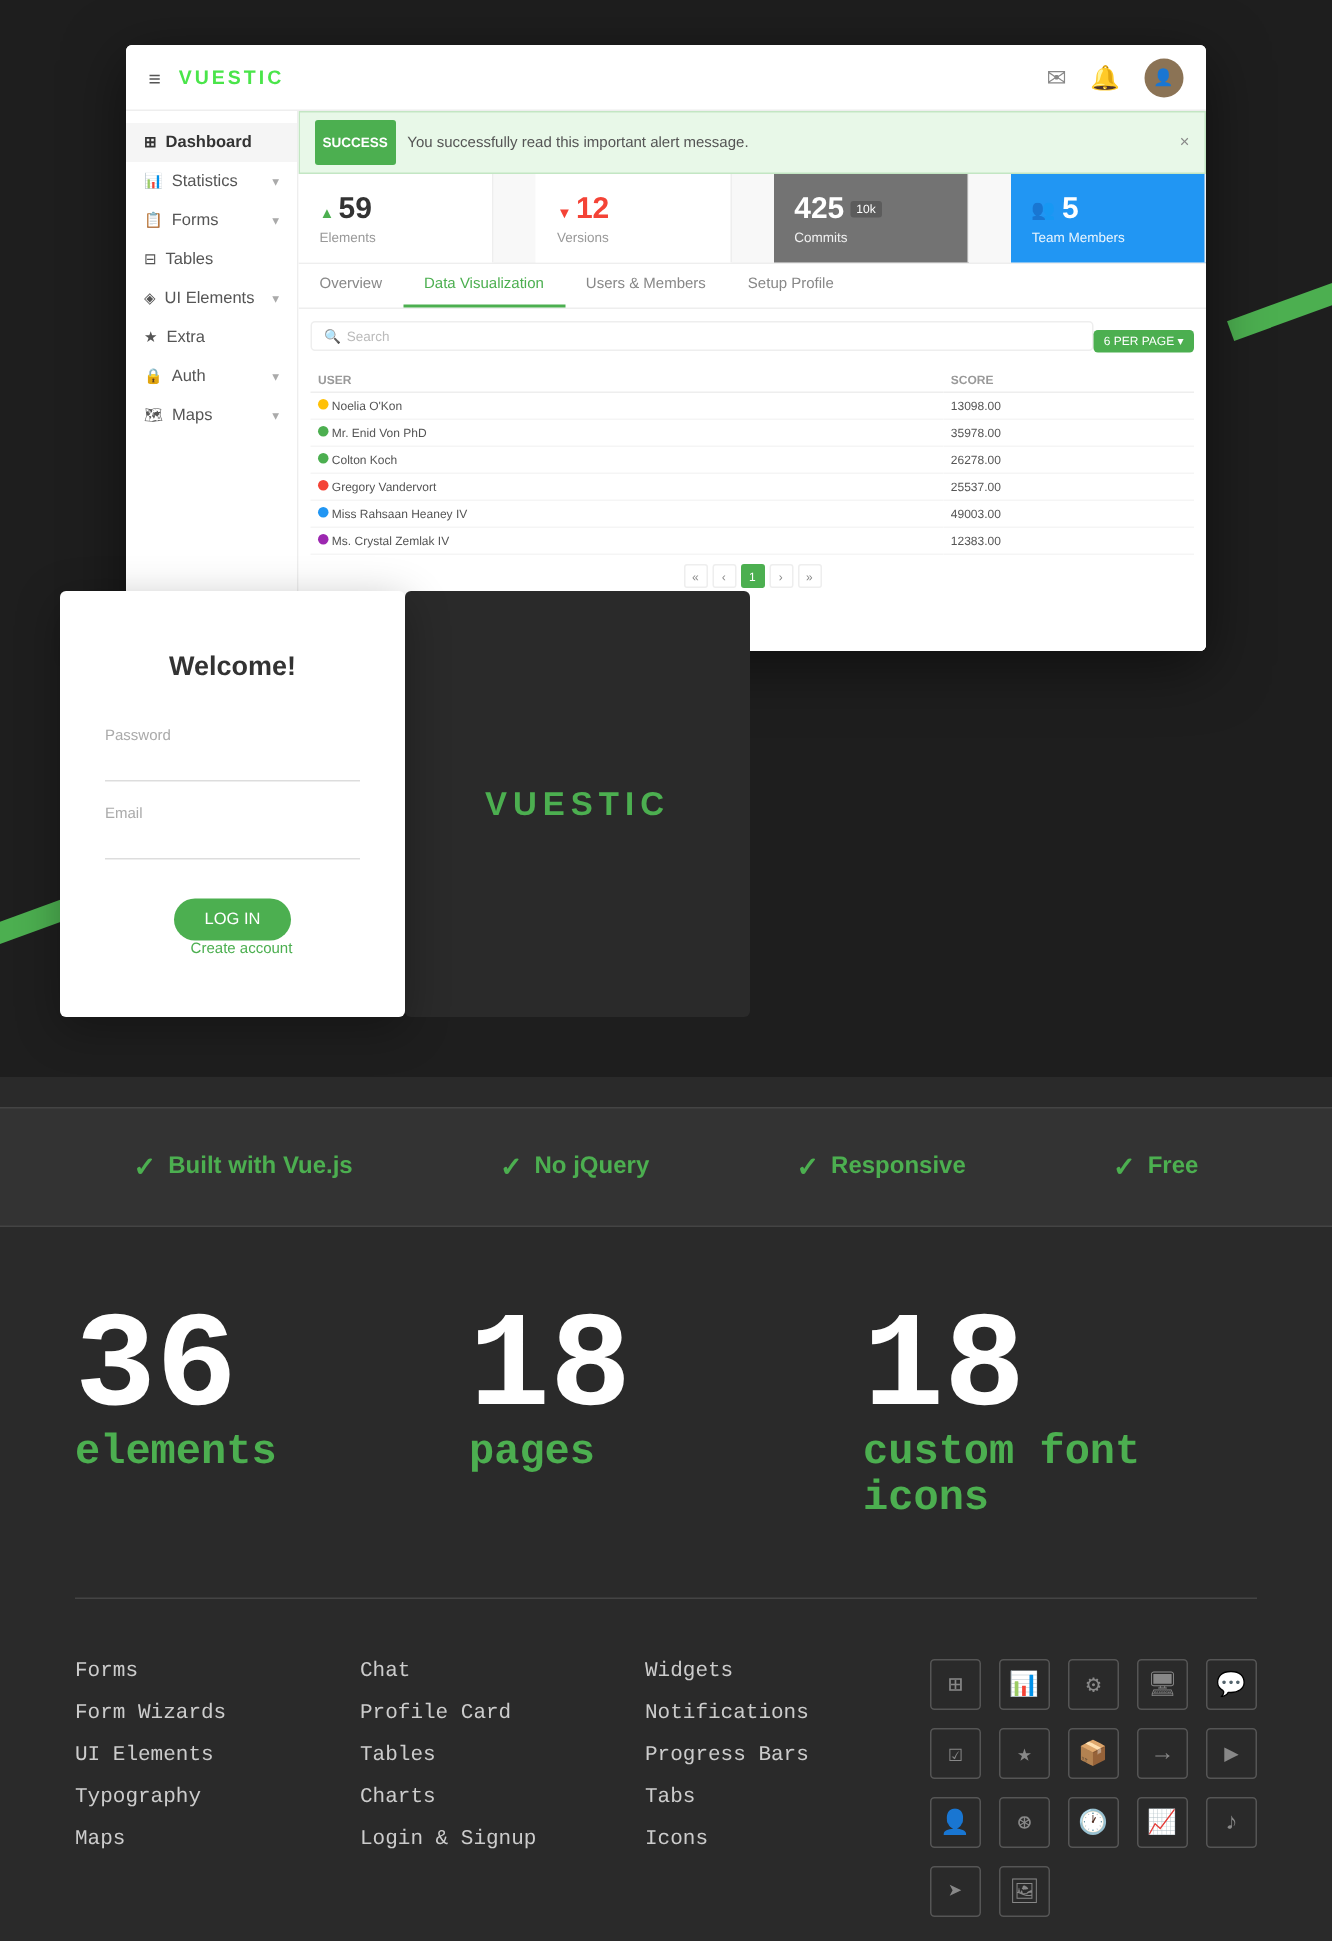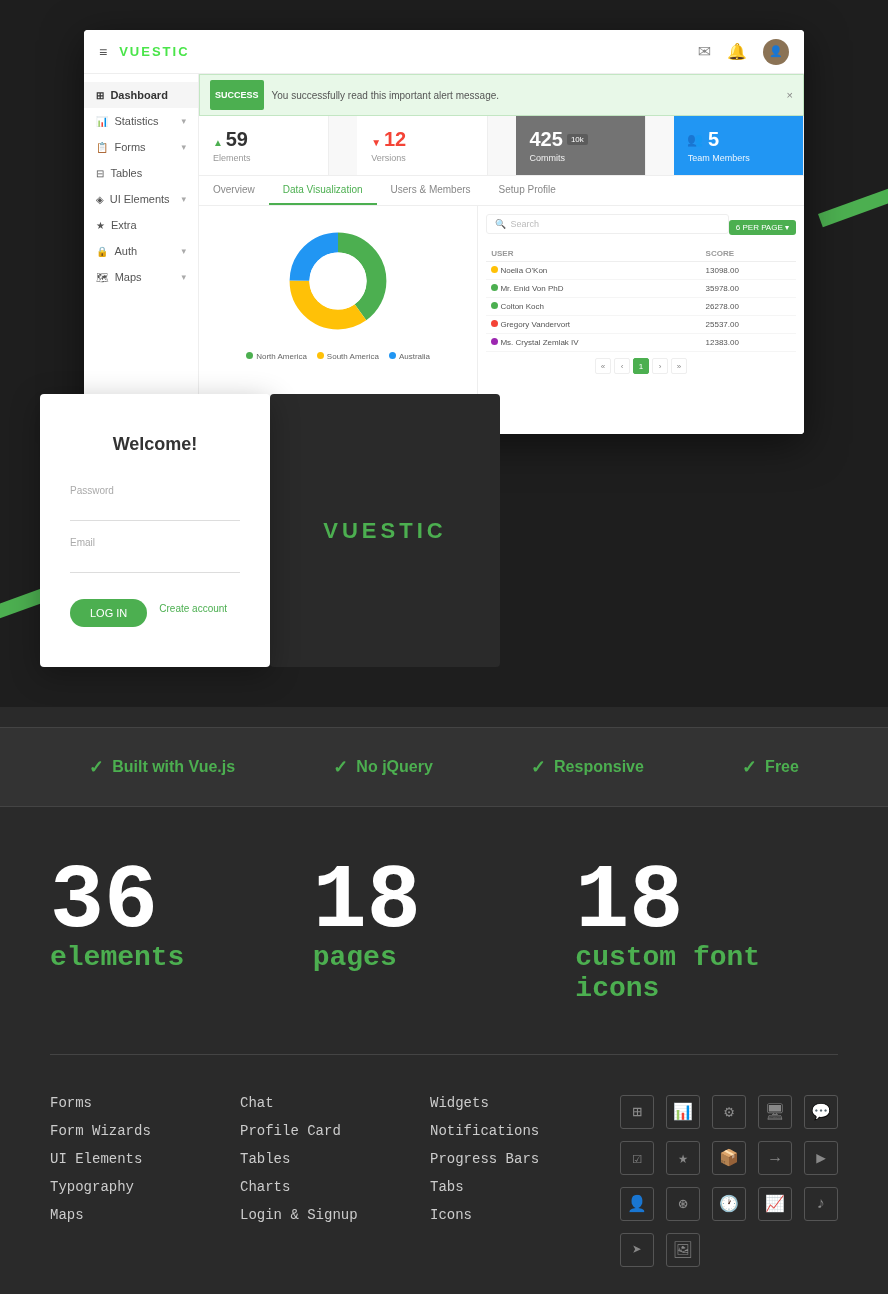--- a/index.html
+++ b/index.html
@@ -564,40 +564,20 @@
 
         <div class="tabs-area">
           <div class="tab-item">Overview</div>
           <div class="tab-item active">Data Visualization</div>
           <div class="tab-item">Users &amp; Members</div>
           <div class="tab-item">Setup Profile</div>
         </div>
 
         <div class="content-row">
 
-          <div class="chart-panel">
-            <svg class="donut-svg" viewBox="0 0 100 100">
-
-              <circle cx="50" cy="50" r="35" fill="none" stroke="#4CAF50" stroke-width="18" stroke-dasharray="88 132" stroke-dashoffset="0" transform="rotate(-90 50 50)"></circle>
-              <circle cx="50" cy="50" r="35" fill="none" stroke="#FFC107" stroke-width="18" stroke-dasharray="77 143" stroke-dashoffset="-88" transform="rotate(-90 50 50)"></circle>
-              <circle cx="50" cy="50" r="35" fill="none" stroke="#2196F3" stroke-width="18" stroke-dasharray="55 165" stroke-dashoffset="-165" transform="rotate(-90 50 50)"></circle>
-              <circle cx="50" cy="50" r="26" fill="#fff"></circle>
-            </svg>
-            <div class="chart-legend">
-              <span>
-                <span class="legend-dot" style="background:#4CAF50;"></span>North America
-              </span>
-              <span>
-                <span class="legend-dot" style="background:#FFC107;"></span>South America
-              </span>
-              <span>
-                <span class="legend-dot" style="background:#2196F3;"></span>Australia
-              </span>
-            </div>
-          </div>
 
           <div class="table-panel">
             <div style="display:flex;align-items:center;margin-bottom:6px;">
               <div class="search-bar" style="flex:1;">Search</div>
               <div class="per-page-btn">6 PER PAGE ▾</div>
             </div>
             <table class="data-table">
               <thead>
                 <tr>
                   <th>USER</th>
@@ -615,20 +595,24 @@
                 </tr>
                 <tr>
                   <td><span class="dot" style="background:#4CAF50;"></span> Colton Koch</td>
                   <td>26278.00</td>
                 </tr>
                 <tr>
                   <td><span class="dot" style="background:#f44336;"></span> Gregory Vandervort</td>
                   <td>25537.00</td>
                 </tr>
                 <tr>
+                  <td><span class="dot" style="background:#2196F3;"></span> Miss Rahsaan Heaney IV</td>
+                  <td>49003.00</td>
+                </tr>
+                <tr>
                   <td><span class="dot" style="background:#9C27B0;"></span> Ms. Crystal Zemlak IV</td>
                   <td>12383.00</td>
                 </tr>
               </tbody>
             </table>
             <div class="pagination">
               <div class="page-btn">«</div>
               <div class="page-btn">‹</div>
               <div class="page-btn active">1</div>
               <div class="page-btn">›</div>
@@ -646,21 +630,21 @@
     <div class="login-card">
       <div class="welcome">Welcome!</div>
       <div class="field-group">
         <div class="field-label">Password</div>
         <input class="field-line" type="password" style="">
       </div>
       <div class="field-group">
         <div class="field-label">Email</div>
         <input class="field-line" type="text" style="">
       </div>
-      <div style="display:flex;align-items:center;margin-top:14px;">
+      <div style="display:flex;align-items:center;margin-top:14px;flex-direction:column;">
         <button class="login-btn">LOG IN</button>
         <span class="create-link">Create account</span>
       </div>
     </div>
 
     <div class="vuestic-dark">
       <span class="brand-text">VUESTIC</span>
     </div>
 
   </div>

